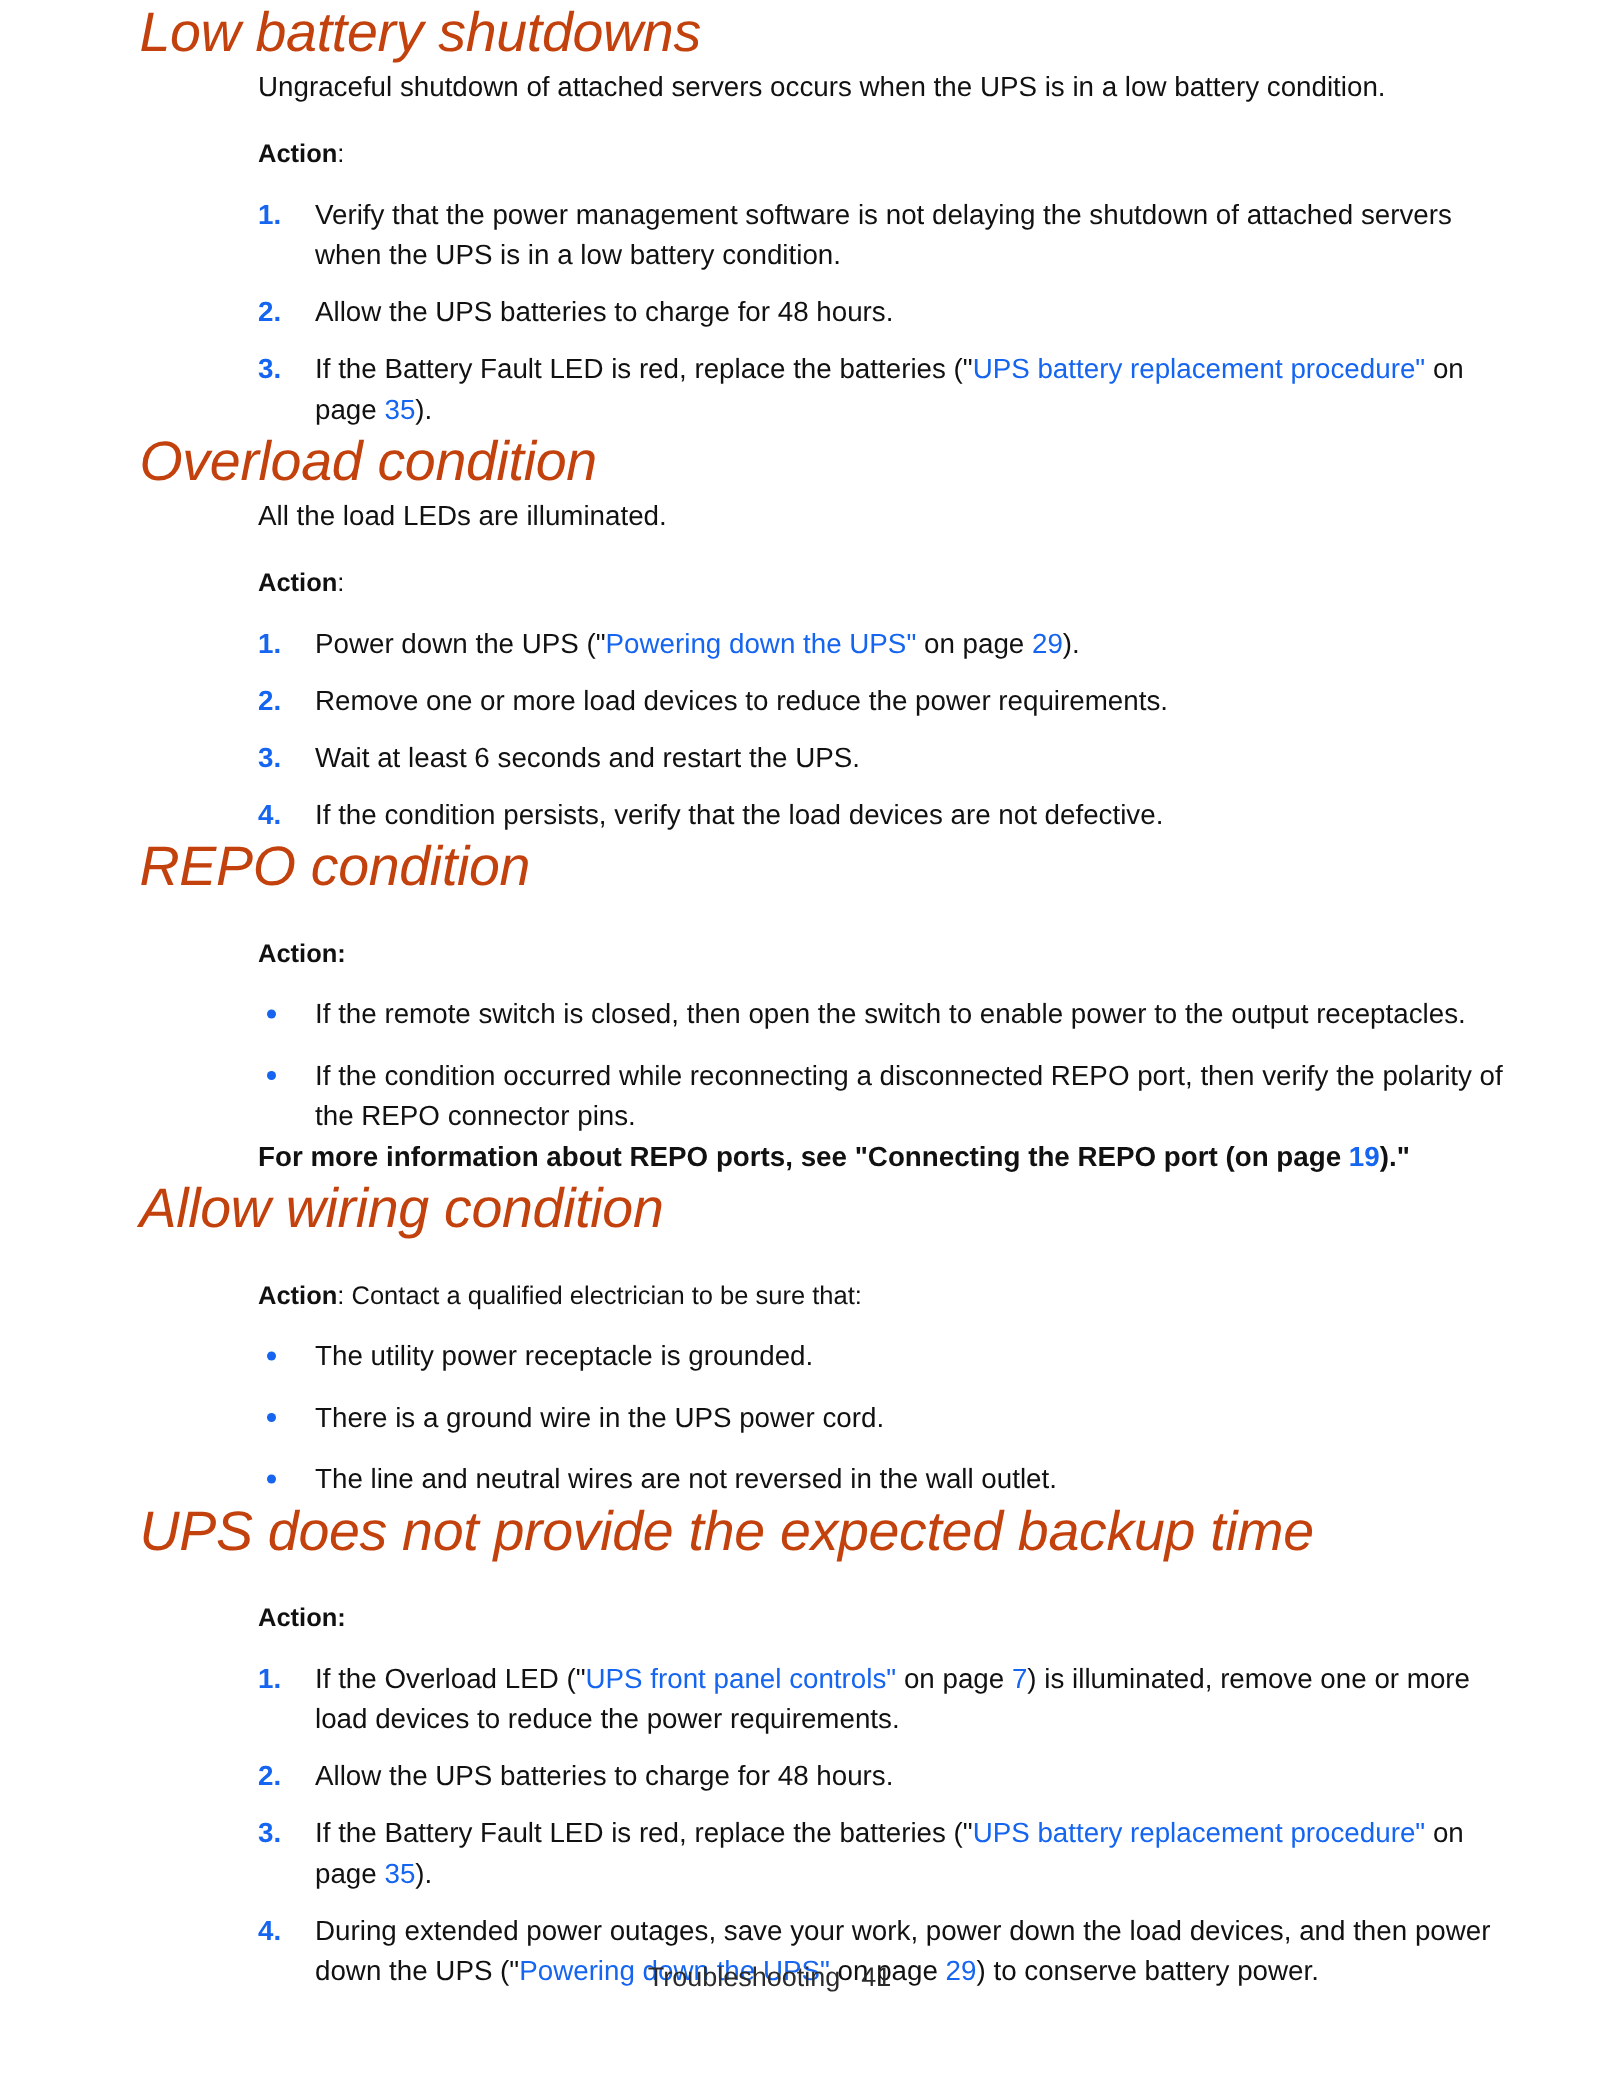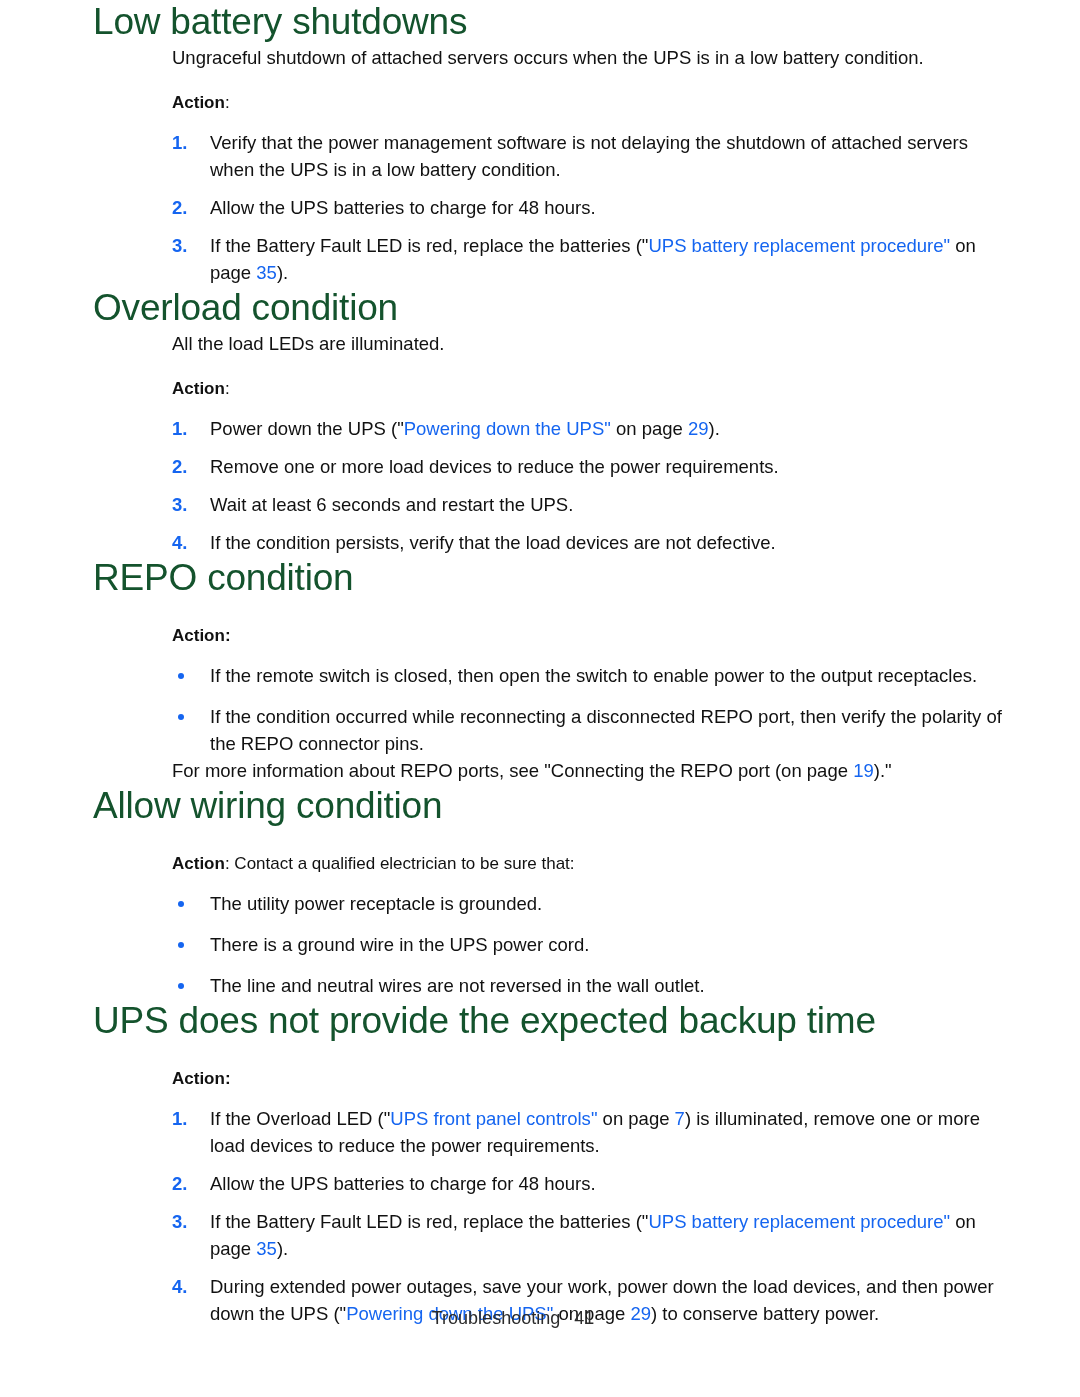--- a/index.html
+++ b/index.html
@@ -26,44 +26,45 @@
     position: absolute;
     left: 0;
     top: 0;
     width: 1080px;
   }
 
   
   h1.section-heading {
     font-family: "Liberation Sans", sans-serif;
     font-weight: 400;
-    color: #14532d;
+    color: #c2410c;
     font-size: 37px;
     line-height: 44px;
     letter-spacing: -0.2px;
     margin: 0;
     padding: 0 0 0 93px;
     white-space: nowrap;
+    font-style: italic;
   }
   .h-gap-first { margin-top: 66px; }
   .h-gap       { margin-top: 44px; }
 
   
   .body-wrap {
     padding-left: 172px;
     padding-right: 77px;
   }
   p.para {
     font-size: 18.5px;
     line-height: 27px;
     margin: 0;
     color: #111111;
   }
   .para-top-1 { margin-top: 22px; }
-  .para-top-2 { margin-top: 21px; }
+  .para-top-2 { margin-top: 21px; font-weight: bold; }
 
   .action-label {
     font-size: 17px;
     line-height: 27px;
     margin: 0;
     margin-top: 18px;
     color: #111111;
   }
   .action-label .lbl { font-weight: bold; }
   .action-label .colon-plain { font-weight: normal; }

